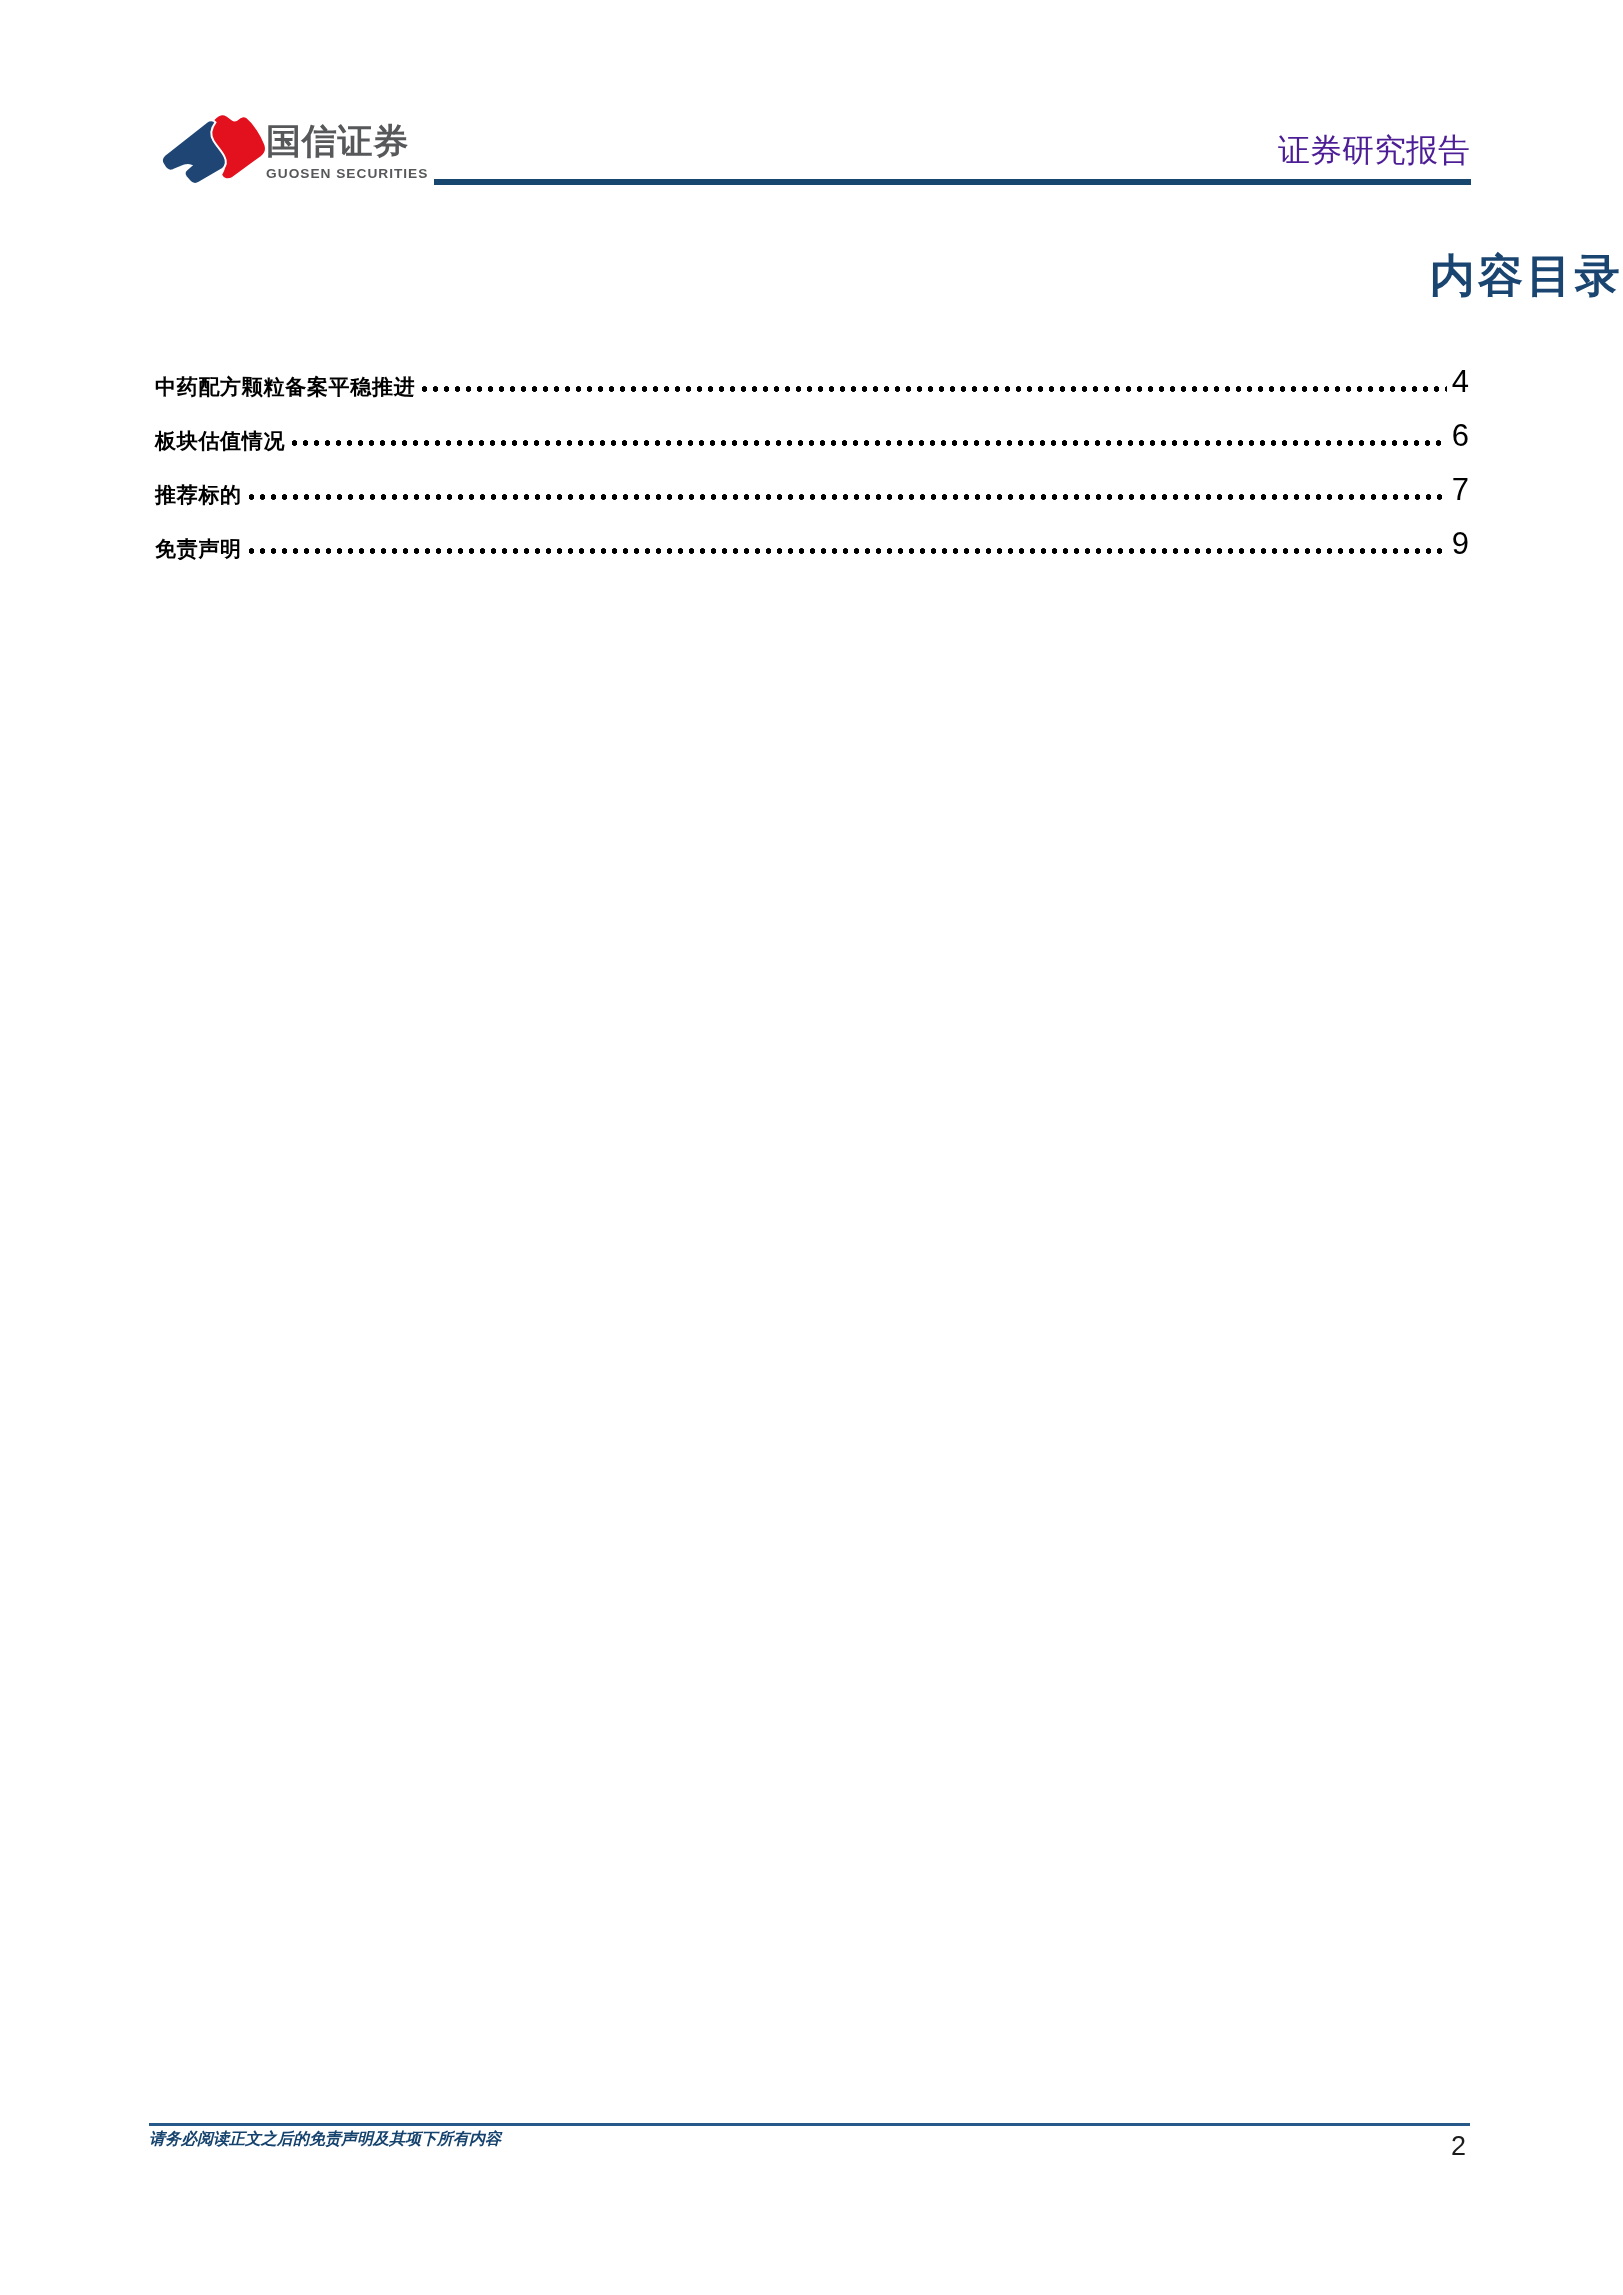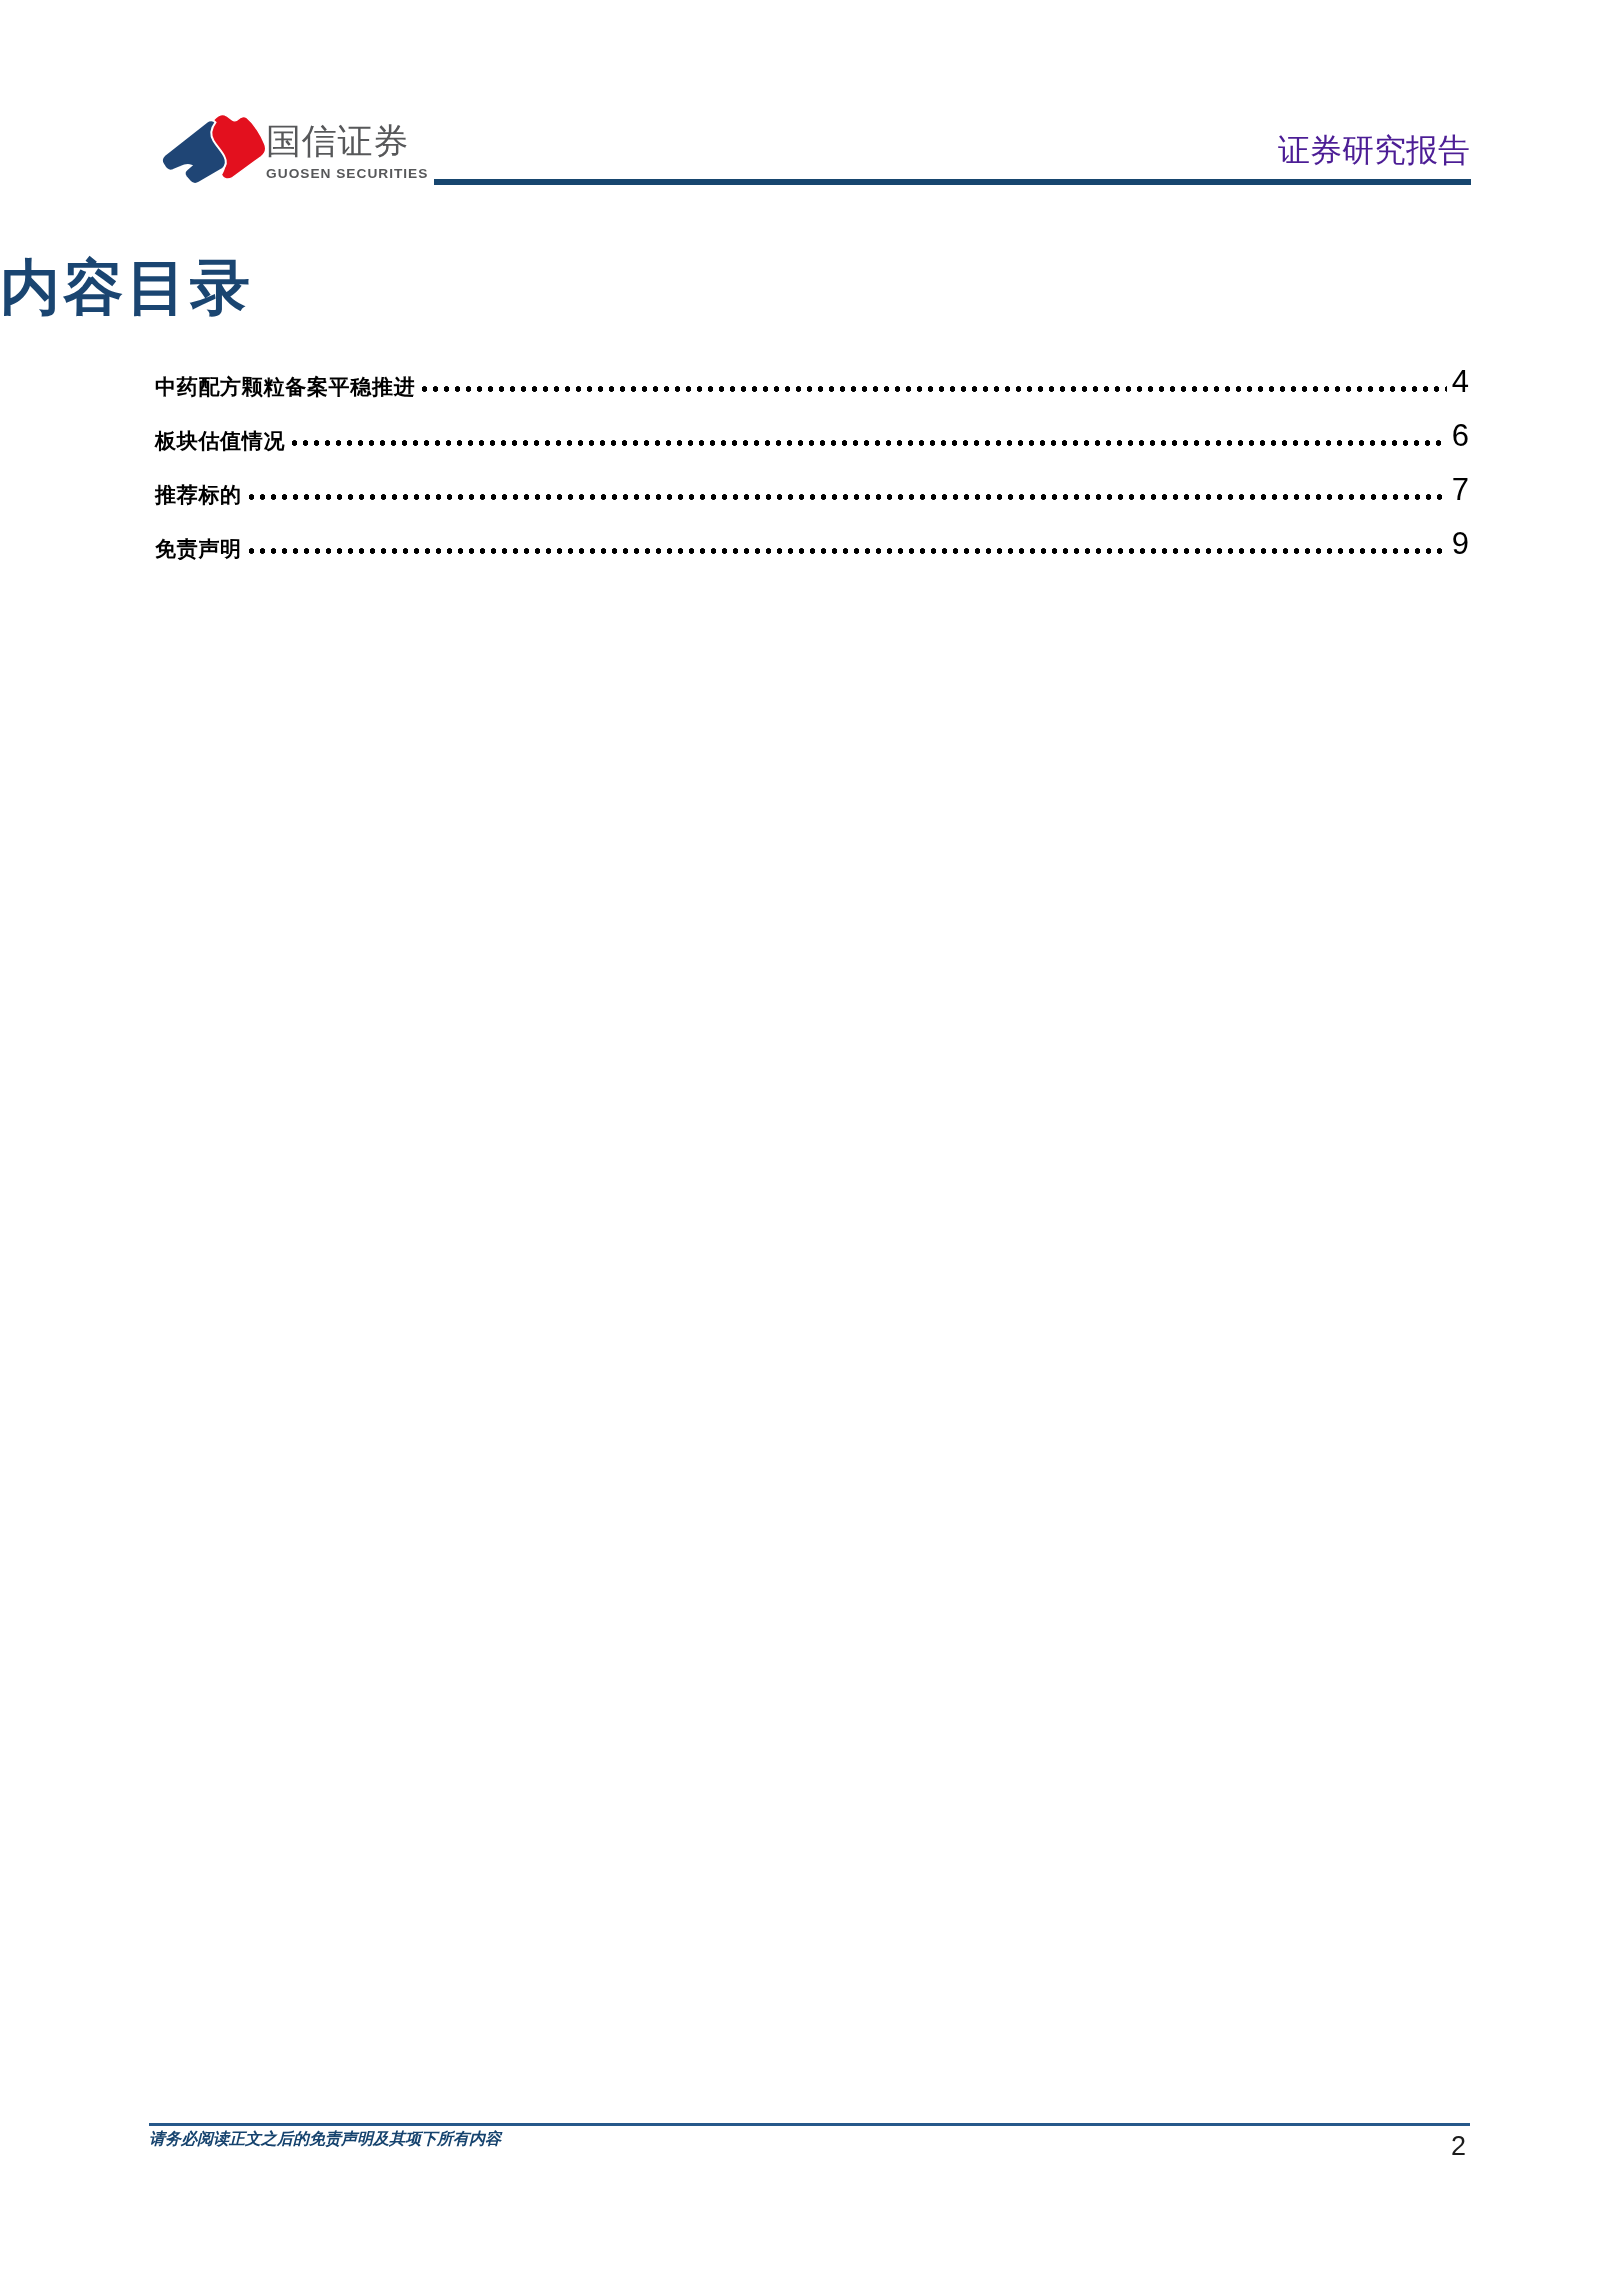--- a/index.html
+++ b/index.html
@@ -18,32 +18,32 @@
     width:1623px;height:2295px;position:relative;
     font-family:"Liberation Sans","DejaVu Sans",sans-serif;
     color:var(--text-black);
   }
   .page{position:absolute;inset:0;background:#fff;}
 
   
   .logo{position:absolute;left:157px;top:106px;display:flex;align-items:flex-start;}
   .logo svg{width:113px;height:80px;display:block;}
   .logo-text{margin-left:-3.9px;padding-top:17px;}
-  .logo-cn{font-size:35px;line-height:1;font-weight:400;color:var(--logo-gray);letter-spacing:0.7px;white-space:nowrap;}
+  .logo-cn{font-size:35px;line-height:1;font-weight:700;color:var(--logo-gray);letter-spacing:0.7px;white-space:nowrap;}
   .logo-en{margin-top:8.5px;font-size:13.7px;line-height:1;font-weight:700;color:var(--logo-gray);letter-spacing:1px;white-space:nowrap;text-align:center;}
   .header-title{
     position:absolute;top:133px;right:153px;
     font-size:32px;font-weight:400;line-height:1.1;color:#4c1d95;white-space:nowrap;
   }
   .header-line{position:absolute;left:434px;width:1037px;top:179px;height:5.9px;background:var(--accent-navy);}
 
   
   .toc-title{
-    position:absolute;top:255px;left:0;right:0;text-align:left;
-    font-size:60px;font-weight:700;line-height:1.1;color:var(--title-blue);letter-spacing:3.3px;
+    position:absolute;top:255px;left:0;right:0;text-align:right;
+    font-size:45px;font-weight:700;line-height:1.1;color:var(--title-blue);letter-spacing:3.3px;font-family:Liberation Mono, monospace;
   }
   .toc-list{position:absolute;left:155px;right:154px;top:345px;}
   .toc-row{display:flex;align-items:flex-end;height:54px;cursor:pointer;}
   .toc-label{font-size:21px;font-weight:700;line-height:1.14;color:#000;white-space:nowrap;letter-spacing:0.7px;}
   .toc-leader{
     flex:1;height:7.9px;align-self:flex-end;margin:0 5.2px 5.9px 3.9px;
     background-image:radial-gradient(circle,#000 2.6px,transparent 2.9px);
     background-size:11px 7.9px;background-repeat:repeat-x;background-position:left bottom;
   }
   .toc-page{font-size:31px;font-weight:400;line-height:1.14;color:#000;}

